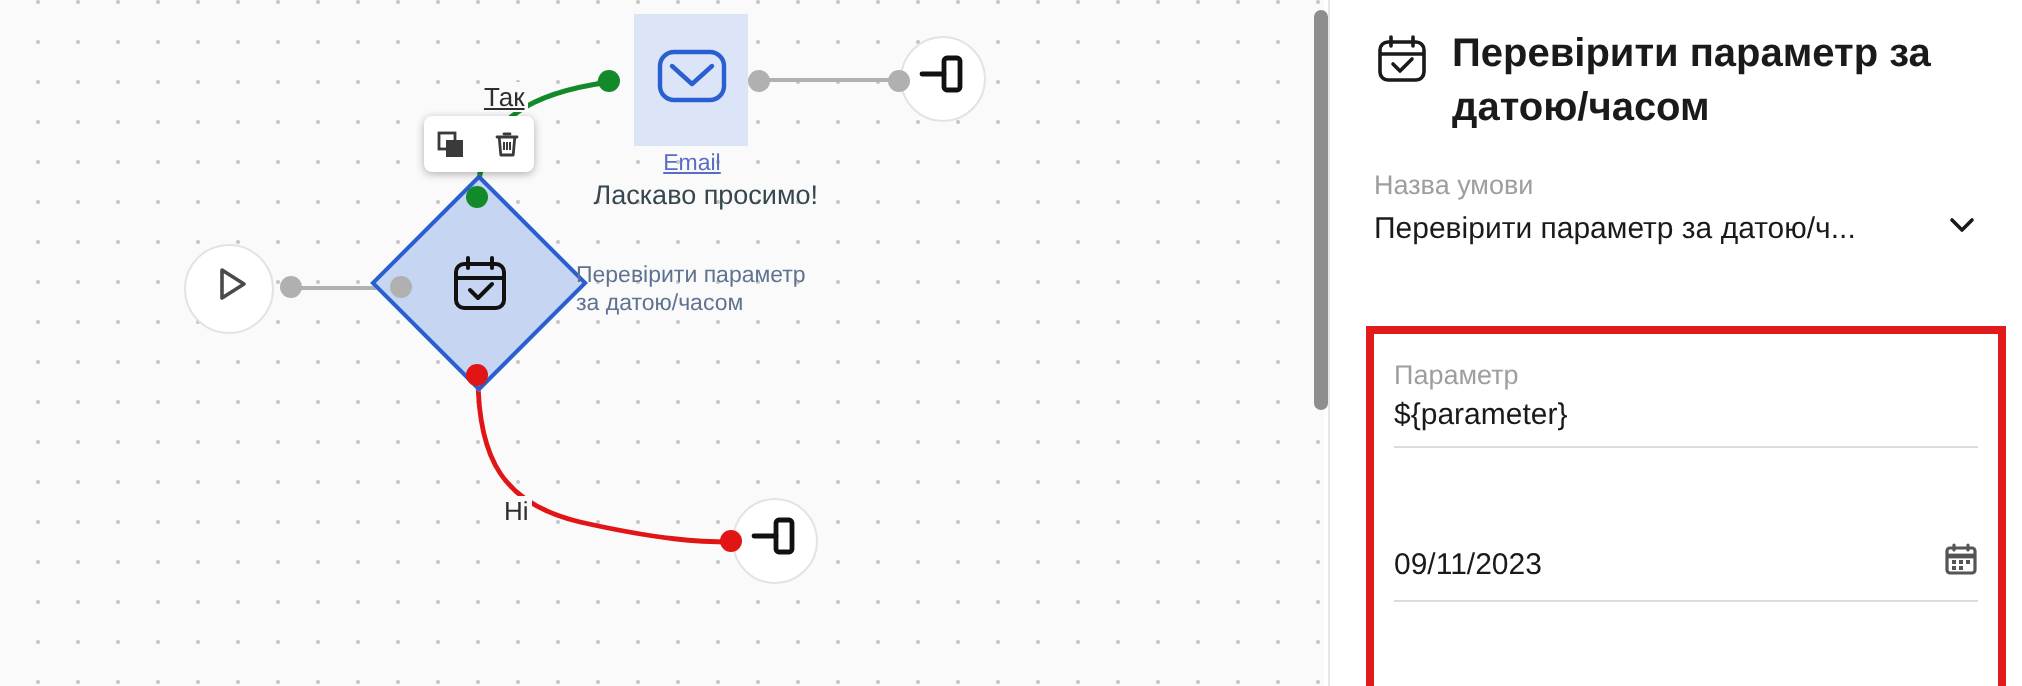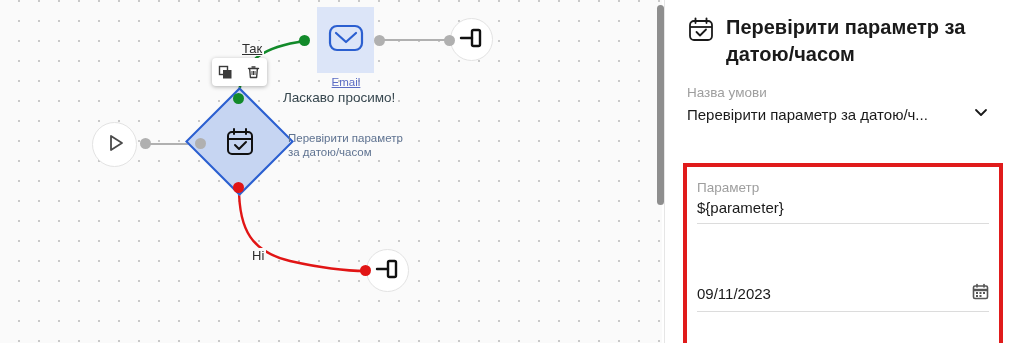--- a/index.html
+++ b/index.html
@@ -39,21 +39,21 @@
   
   #email-node {
     position: absolute; left: 317px; top: 7px; width: 57px; height: 66px;
     background: #dce5f8; display: flex; align-items: center; justify-content: center;
   }
   #email-label {
     position: absolute; left: 300px; top: 76px; width: 92px; text-align: center;
     font-size: 11.5px; color: #5b6cc4; text-decoration: underline;
   }
   #email-sublabel {
-    position: absolute; left: 283px; top: 90px; width: 126px; text-align: left;
+    position: absolute; left: 283px; top: 90px; width: 126px; text-align: right;
     font-size: 13.5px; color: #37474f;
   }
   
   #end-node-1 { left: 450px; top: 18px; width: 43px; height: 43px; }
   #end-node-2 { left: 366px; top: 249px; width: 43px; height: 43px; }
 
   
   #diamond-node {
     position: absolute; left: 201px; top: 103px; width: 77px; height: 77px;
     background: #c6d5f2; border: 2px solid #2b5fd0;
@@ -125,21 +125,21 @@
   }
   #param-field { position: absolute; left: 32px; top: 180px; width: 292px; }
   #param-value { font-size: 15px; color: #1a1a1a; padding-bottom: 7px; }
   .underline { height: 1px; background: #dcdcdc; width: 100%; }
 
   #date-field { position: absolute; left: 32px; top: 257px; width: 292px; }
   #date-type-row { display: flex; align-items: center; gap: 9px; }
   #date-type-label { font-size: 15px; color: #1a1a1a; }
   #date-value-row {
     display: flex; align-items: center; justify-content: space-between;
-    margin-top: 26px; padding-bottom: 7px; gap: 48px;
+    margin-top: 14px; padding-bottom: 7px; gap: 48px;
   }
   #date-value { font-size: 15px; color: #1a1a1a; }
 </style>
 </head>
 <body>
 
 <div id="app">
 
   <div id="canvas">
 

